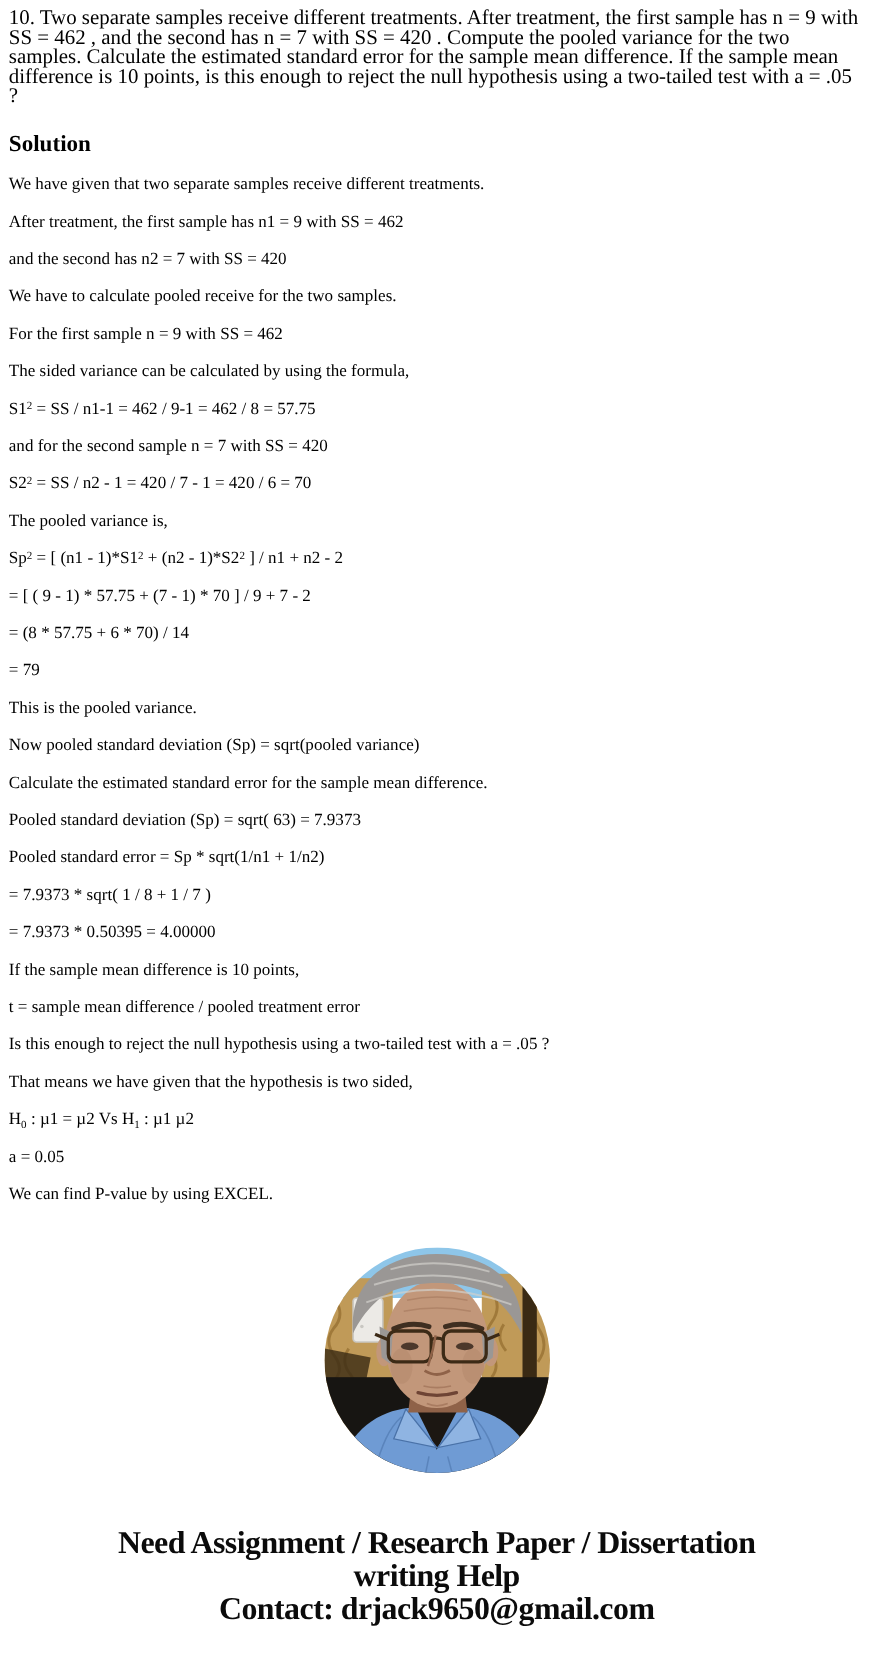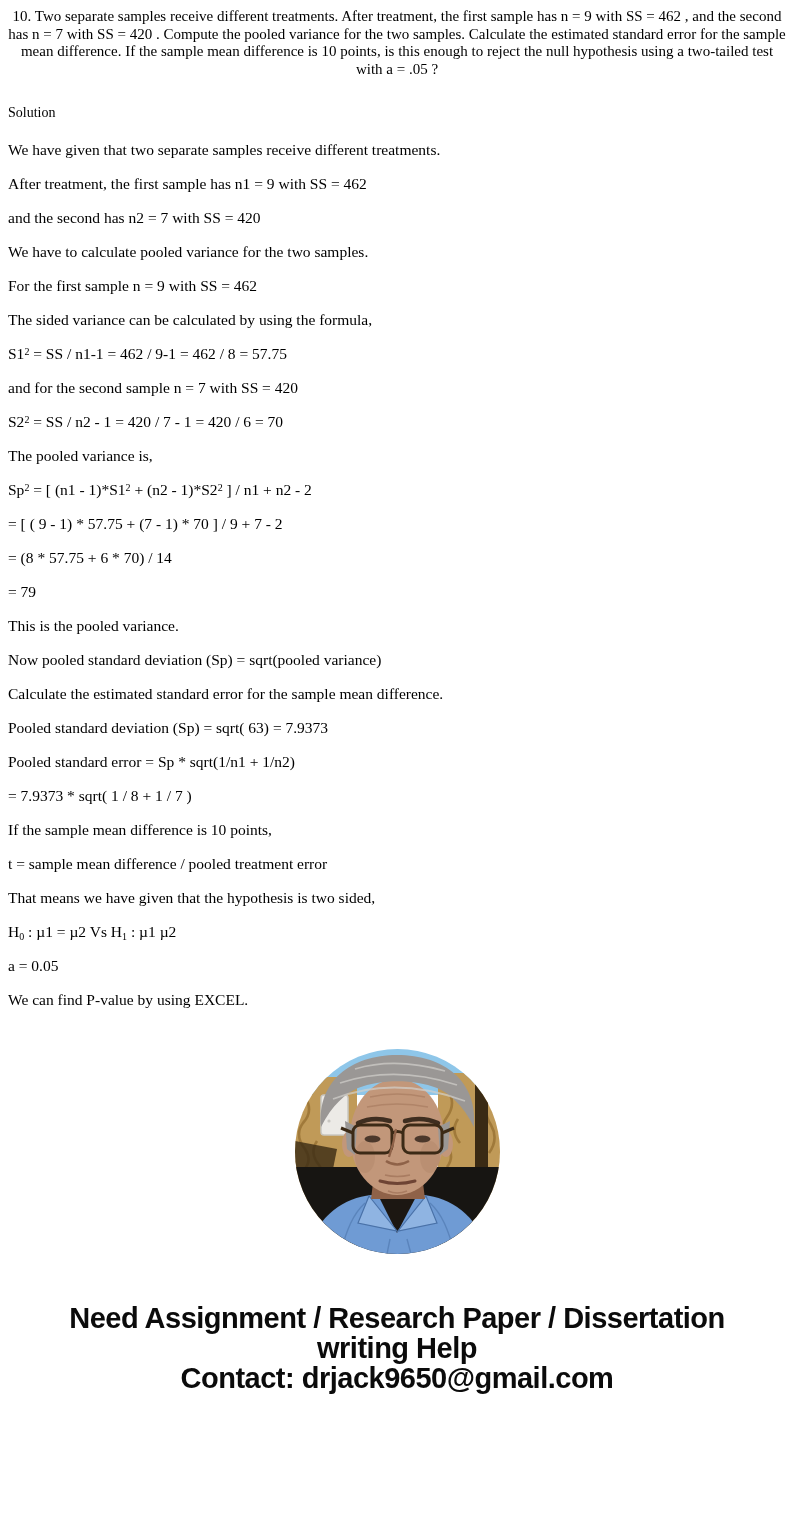--- a/index.html
+++ b/index.html
@@ -7,29 +7,28 @@
     width: 794px;
     height: 1523px;
     background: #ffffff;
     overflow: hidden;
     font-family: "Liberation Serif", "DejaVu Serif", serif;
     color: #000000;
   }
   .doc { padding: 8px 8px 0 8px; }
 
   .question {
-    font-size: 15px;
+    font-size: 19px;
     line-height: 17.7px;
     margin: 0 0 23px 0;
-    text-align: center;
   }
   h2.solution-heading {
-    font-size: 14px;
+    font-size: 21px;
     line-height: 21px;
-    font-weight: normal;
+    font-weight: bold;
     margin: 0 0 18px 0;
   }
   .paras p {
     font-size: 15.5px;
     line-height: 17.7px;
     margin: 0 0 16.3px 0;
   }
   .paras sup {
     font-size: 10px;
     line-height: 0;
@@ -48,60 +47,62 @@
   .photo-wrap {
     margin-top: 40px;
     text-align: center;
     height: 205px;
   }
   .photo-wrap svg { display: inline-block; }
 
   .footer {
     margin-top: 49px;
     text-align: center;
-    font-family: Liberation Sans, sans-serif;
+    font-family: Liberation Serif, serif;
     font-weight: bold;
     font-size: 29px;
     line-height: 30px;
     letter-spacing: -0.5px;
     color: #0b0b0b;
   }
 </style>
 </head>
 <body>
 
 <div class="doc">
 
   <p class="question">10. Two separate samples receive different treatments. After treatment, the first sample has n = 9 with SS = 462 , and the second has n = 7 with SS = 420 . Compute the pooled variance for the two samples. Calculate the estimated standard error for the sample mean difference. If the sample mean difference is 10 points, is this enough to reject the null hypothesis using a two-tailed test with a = .05 ?</p>
 
   <h2 class="solution-heading">Solution</h2>
 
   <div class="paras">
       <p>We have given that two separate samples receive different treatments.</p>
       <p>After treatment, the first sample has n1 = 9 with SS = 462</p>
       <p>and the second has n2 = 7 with SS = 420</p>
-      <p>We have to calculate pooled variance for the two samples.</p>
+      <p>We have to calculate pooled receive for the two samples.</p>
       <p>For the first sample n = 9 with SS = 462</p>
       <p>The sided variance can be calculated by using the formula,</p>
       <p>S1<sup>2</sup> = SS / n1-1 = 462 / 9-1 = 462 / 8 = 57.75</p>
       <p>and for the second sample n = 7 with SS = 420</p>
       <p>S2<sup>2</sup> = SS / n2 - 1 = 420 / 7 - 1 = 420 / 6 = 70</p>
       <p>The pooled variance is,</p>
       <p>Sp<sup>2</sup> = [ (n1 - 1)*S1<sup>2</sup> + (n2 - 1)*S2<sup>2</sup> ] / n1 + n2 - 2</p>
       <p>= [ ( 9 - 1) * 57.75 + (7 - 1) * 70 ] / 9 + 7 - 2</p>
       <p>= (8 * 57.75 + 6 * 70) / 14</p>
       <p>= 79</p>
       <p>This is the pooled variance.</p>
       <p>Now pooled standard deviation (Sp) = sqrt(pooled variance)</p>
       <p>Calculate the estimated standard error for the sample mean difference.</p>
       <p>Pooled standard deviation (Sp) = sqrt( 63) = 7.9373</p>
       <p>Pooled standard error = Sp * sqrt(1/n1 + 1/n2)</p>
       <p>= 7.9373 * sqrt( 1 / 8 + 1 / 7 )</p>
+      <p>= 7.9373 * 0.50395 = 4.00000</p>
       <p>If the sample mean difference is 10 points,</p>
       <p>t = sample mean difference / pooled treatment error</p>
+      <p>Is this enough to reject the null hypothesis using a two-tailed test with a = .05 ?</p>
       <p>That means we have given that the hypothesis is two sided,</p>
       <p>H<sub>0</sub> : µ1 = µ2 Vs H<sub>1</sub> : µ1 µ2</p>
       <p>a = 0.05</p>
       <p>We can find P-value by using EXCEL.</p>
     </div>
 
   <div class="photo-wrap">
     <svg width="205" height="205" viewBox="0 0 205 205" aria-hidden="true">
       <defs>
         <clipPath id="pc">

